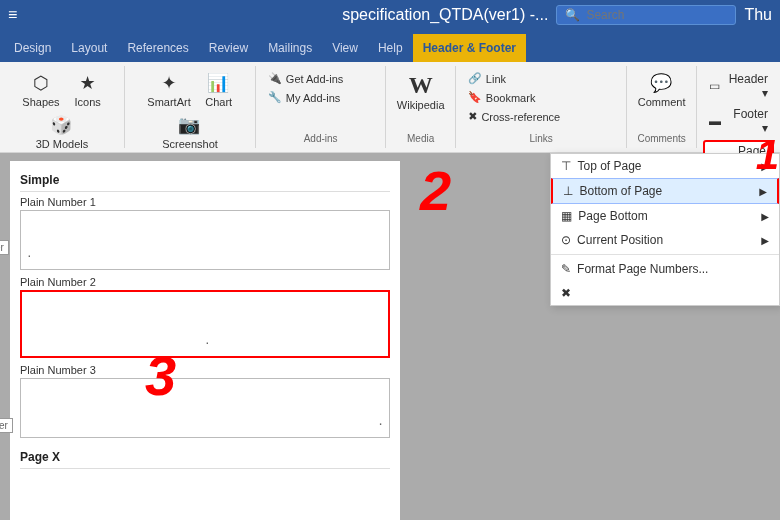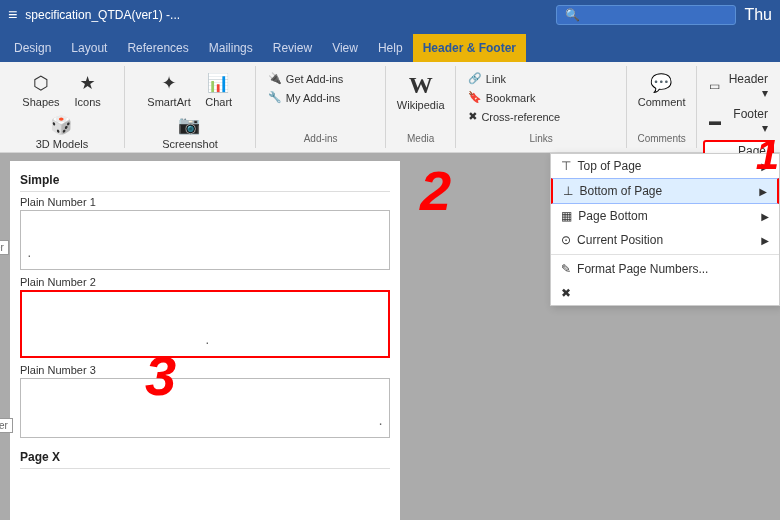--- a/index.html
+++ b/index.html
@@ -8,21 +8,21 @@
     
     .title-bar {
       background: #2b579a;
       color: white;
       height: 30px;
       display: flex;
       align-items: center;
       padding: 0 8px;
       gap: 8px;
     }
-    .title-bar-text { font-size: 12px; flex: 1; }
+    .title-bar-text { font-size: 16px; flex: 1; text-align: right; }
     .title-bar-search {
       background: #3a6fc4;
       border: 1px solid #5a8fd4;
       border-radius: 3px;
       display: flex;
       align-items: center;
       padding: 2px 8px;
       gap: 6px;
       width: 180px;
     }
@@ -204,31 +204,32 @@
     }
   </style>
 </head>
 <body>
 
 <div class="title-bar">
   <span style="font-size:16px;">≡</span>
   <span class="title-bar-text">specification_QTDA(ver1) -...</span>
   <div class="title-bar-search">
     <span>🔍</span>
+    <input style="color: rgb(204, 204, 204);" placeholder="Search">
   </div>
   <span class="title-bar-right">Thu</span>
 </div>
 
 <div class="ribbon">
   <div class="ribbon-tabs">
     <div class="ribbon-tab">Design</div>
     <div class="ribbon-tab">Layout</div>
     <div class="ribbon-tab">References</div>
+    <div class="ribbon-tab">Review</div>
     <div class="ribbon-tab">Mailings</div>
-    <div class="ribbon-tab">Review</div>
     <div class="ribbon-tab">View</div>
     <div class="ribbon-tab">Help</div>
     <div class="ribbon-tab active" style="color:#2b579a;">Header &amp; Footer</div>
   </div>
 
   <div class="ribbon-content">
 
     <div class="ribbon-group">
       <div class="ribbon-buttons">
         <div class="ribbon-btn">

